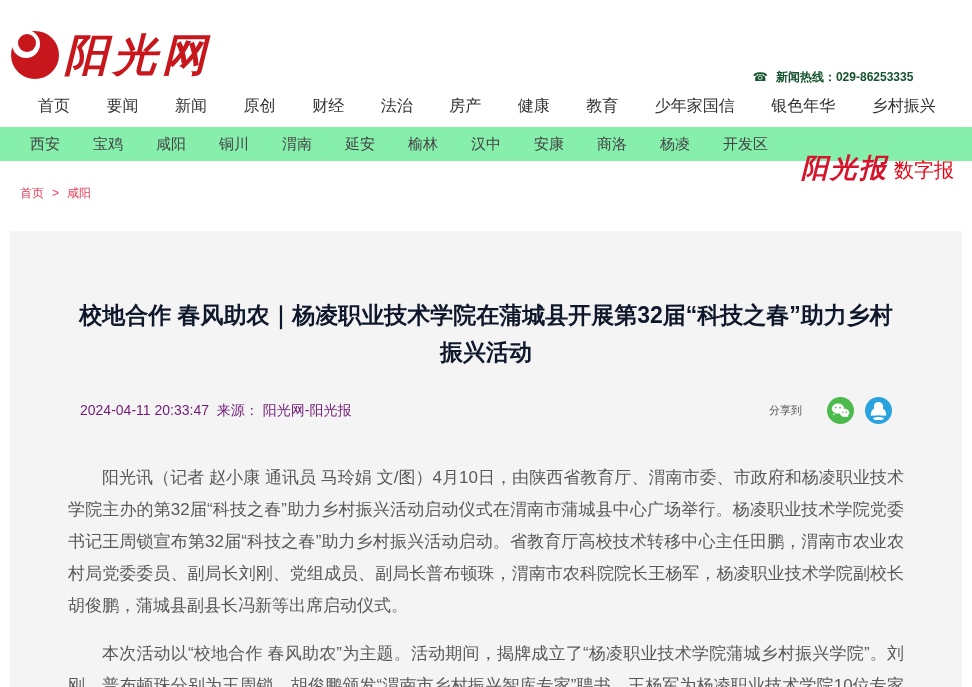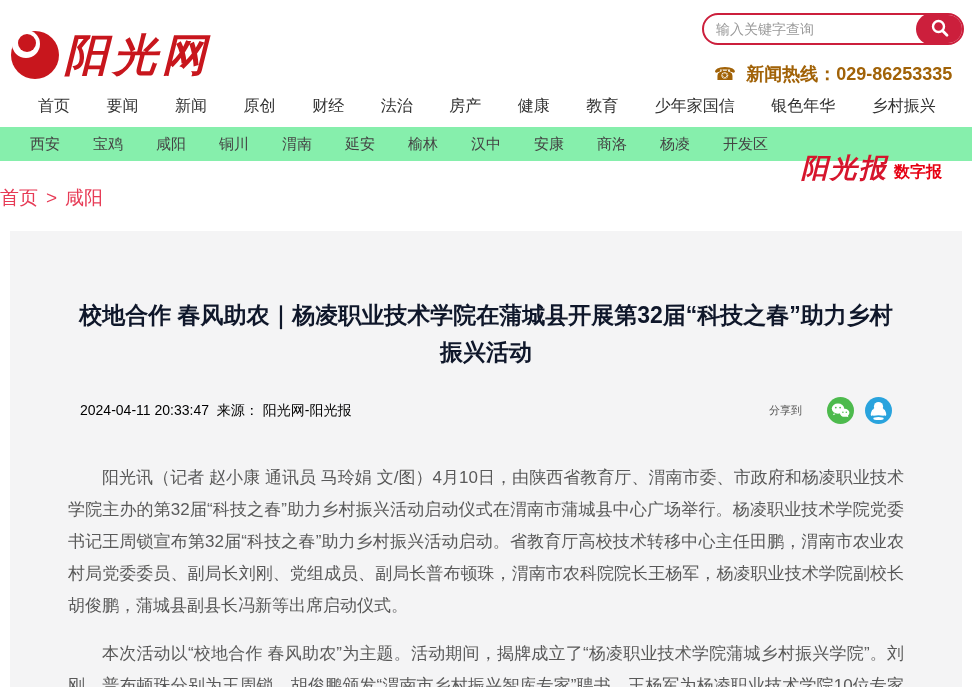--- a/index.html
+++ b/index.html
@@ -23,47 +23,47 @@
   .search {
     display:flex; align-items:center; border:2px solid #cc1f3c; border-radius:17px;
     height:32px; background:#fff; overflow:hidden;
   }
   .search input { border:none; outline:none; flex:1; min-width:0; padding:0 12px; font-size:14px; color:#333; background:transparent; font-family:inherit; }
   .search input::placeholder { color:#999; }
   .search-btn {
     flex:none; width:48px; height:32px; margin:-2px -2px -2px 0; border:none;
     background:#cc1f3c; border-radius:16px; display:flex; align-items:center; justify-content:center; cursor:pointer;
   }
-  .hotline { margin-top:17px; text-align:center; color:#a16207; font-weight:bold; font-size:18px; white-space:nowrap; }
+  .hotline { margin-top:17px; text-align:center; color:#14532d; font-weight:bold; font-size:12px; white-space:nowrap; }
   .hotline .phone-glyph { margin-right:5px; font-weight:normal; }
 
   
   .main-nav { display:flex; justify-content:space-between; align-items:center; height:41px; padding:0 36px 0 38px; }
   .main-nav a { color:#333; font-size:16px; white-space:nowrap; }
 
   
   .city-nav { background:#86efac; height:34px; display:flex; align-items:center; padding:0 10px 0 30px; }
   .city-nav a { color:#444; font-size:15px; margin-right:33px; white-space:nowrap; }
   .paper { margin-left:auto; display:flex; align-items:baseline; white-space:nowrap;margin-top:48px; }
   .paper-cal { color:#d6152c; font-size:27px; font-weight:bold; font-style:italic; letter-spacing:2px; }
-  .paper-digital { color:#e60012; font-size:16px; font-weight:bold; margin-left:6px; }
+  .paper-digital { color:#e60012; font-size:20px; font-weight:normal; margin-left:6px; }
 
   
-  .breadcrumb { margin:24px 0 26px 0; font-size:19px; color:#e73b56; height:20px; }
+  .breadcrumb { margin:24px 0 26px 20px; font-size:12px; color:#e73b56; height:20px; }
   .breadcrumb a { color:#e73b56; }
   .breadcrumb .sep { margin:0 8px; }
 
   
   .content { margin:0 10px; background:#f4f4f5; min-height:455px; padding:54px 58px 30px; }
   .article-title {
     margin:12px auto; max-width:870px; font-size:23px; line-height:37px;
     color:#0f172a; font-weight:bold; text-align:center;
   }
   .meta-row { display:flex; align-items:center; margin-top:26px; padding:0 12px; }
-  .meta { color:#000000; font-size:14px; }
+  .meta { color:#701a75; font-size:14px; }
   .meta span { margin-right:4px; }
   .share { margin-left:auto; display:flex; align-items:center; color:#555; font-size:11px; }
   .share-label { margin-right:14px; }
   .share-icon { width:27px; height:27px; margin-left:11px; display:block; cursor:pointer; }
   .article-body p {
     margin:16px 0 0; font-size:17px; line-height:32px; color:#595959;
     text-indent:2em; text-align:justify;
   }
   .article-body p:first-child { margin-top:38px; }
 </style>
@@ -79,31 +79,20 @@
           <circle cx="31" cy="31" r="24" fill="#c8161d"></circle>
           <circle cx="22" cy="20" r="14" fill="#ffffff"></circle>
           <circle cx="23" cy="19" r="9" fill="#c8161d"></circle>
         </svg>
       </span>
       <span class="logo-text">阳光网</span>
     </a>
 
 
     <div class="header-right">
-      <div class="search">
-        <input placeholder="输入关键字查询" style="">
-        <button class="search-btn">
-          <span>
-            <svg width="20" height="20" viewBox="0 0 20 20">
-              <circle cx="8.5" cy="8.5" r="5.5" fill="none" stroke="#ffffff" stroke-width="2.4"></circle>
-              <line x1="12.8" y1="13" x2="17" y2="17.2" stroke="#ffffff" stroke-width="2.8" stroke-linecap="round"></line>
-            </svg>
-          </span>
-        </button>
-      </div>
       <div class="hotline">
         <span class="phone-glyph">☎</span>
         <span>新闻热线：</span><span>029-86253335</span>
       </div>
     </div>
   </div>
 
   <div class="main-nav">
     <a>首页</a>
     <a>要闻</a>

